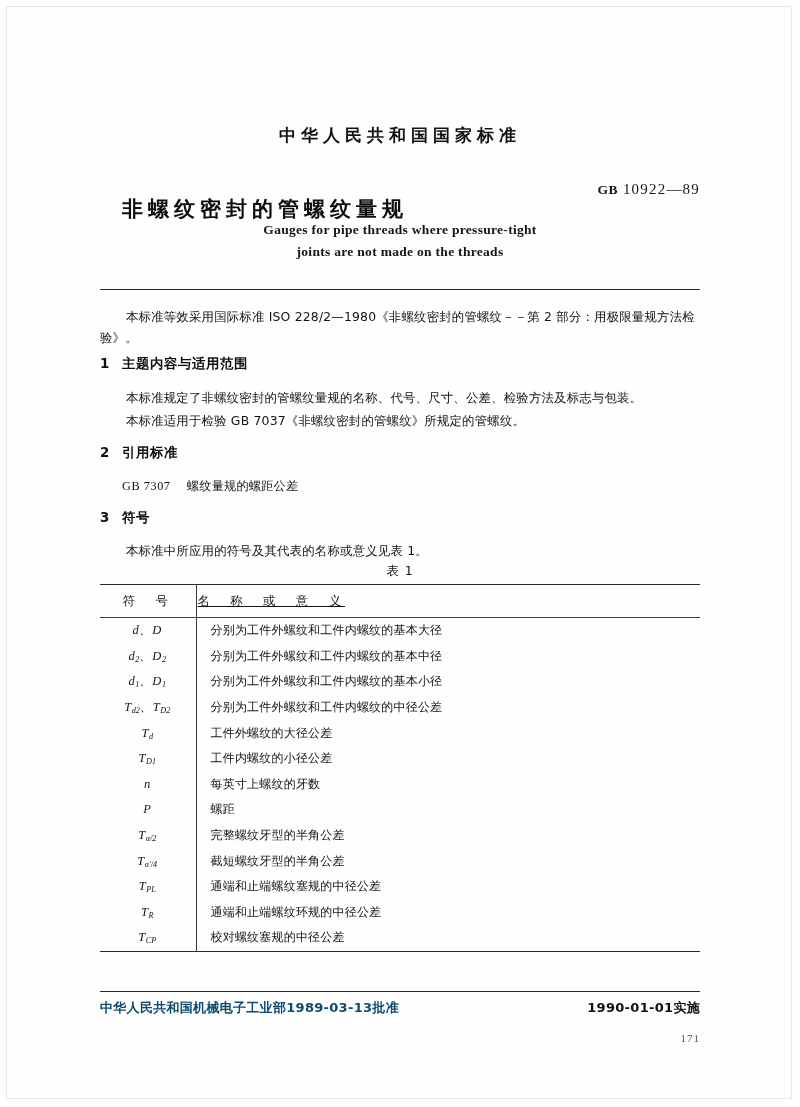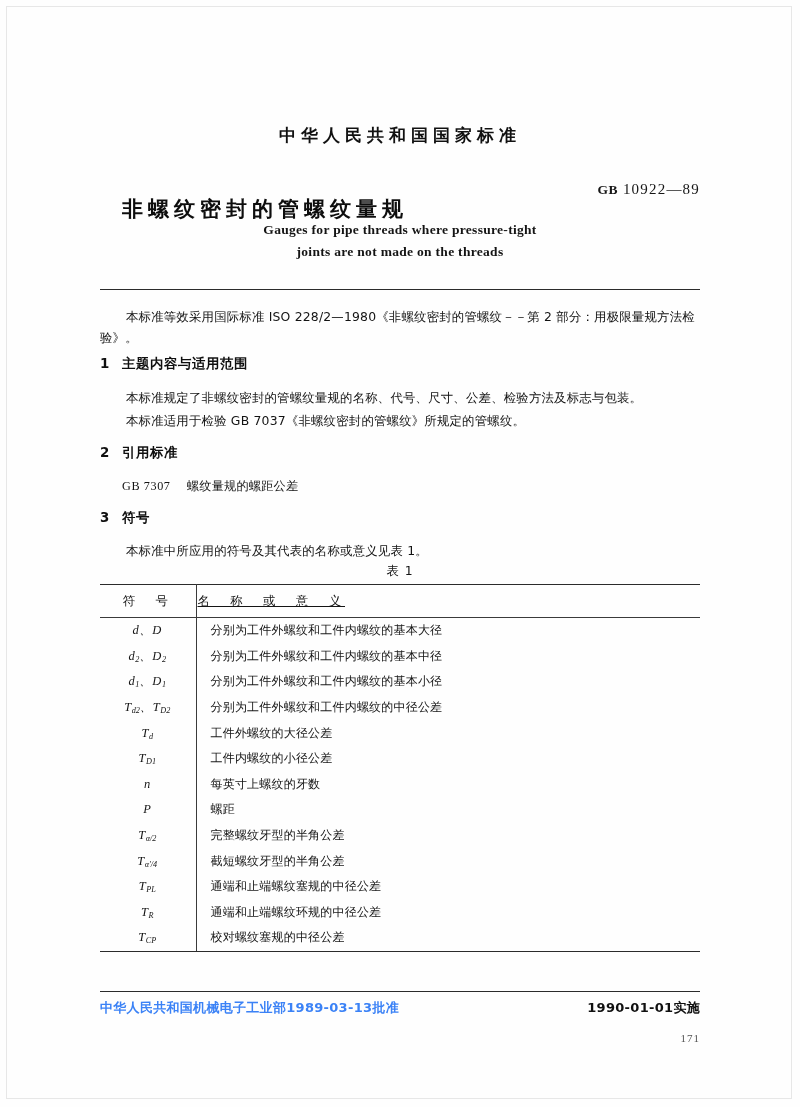--- a/index.html
+++ b/index.html
@@ -214,21 +214,21 @@
     top: 999px;
     height: 22px;
   }
   #footer-approval {
     position: absolute;
     left: 0;
     top: 0;
     font-family: "DejaVu Sans", "Liberation Sans", sans-serif;
     font-size: 13px;
     font-weight: bold;
-    color: #3b82f6;
+    color: #0c4a6e;
     white-space: nowrap;
     letter-spacing: 0.3px;
   }
   #footer-implementation {
     position: absolute;
     right: 0;
     top: 0;
     font-family: "DejaVu Sans", "Liberation Sans", sans-serif;
     font-size: 13px;
     font-weight: bold;

